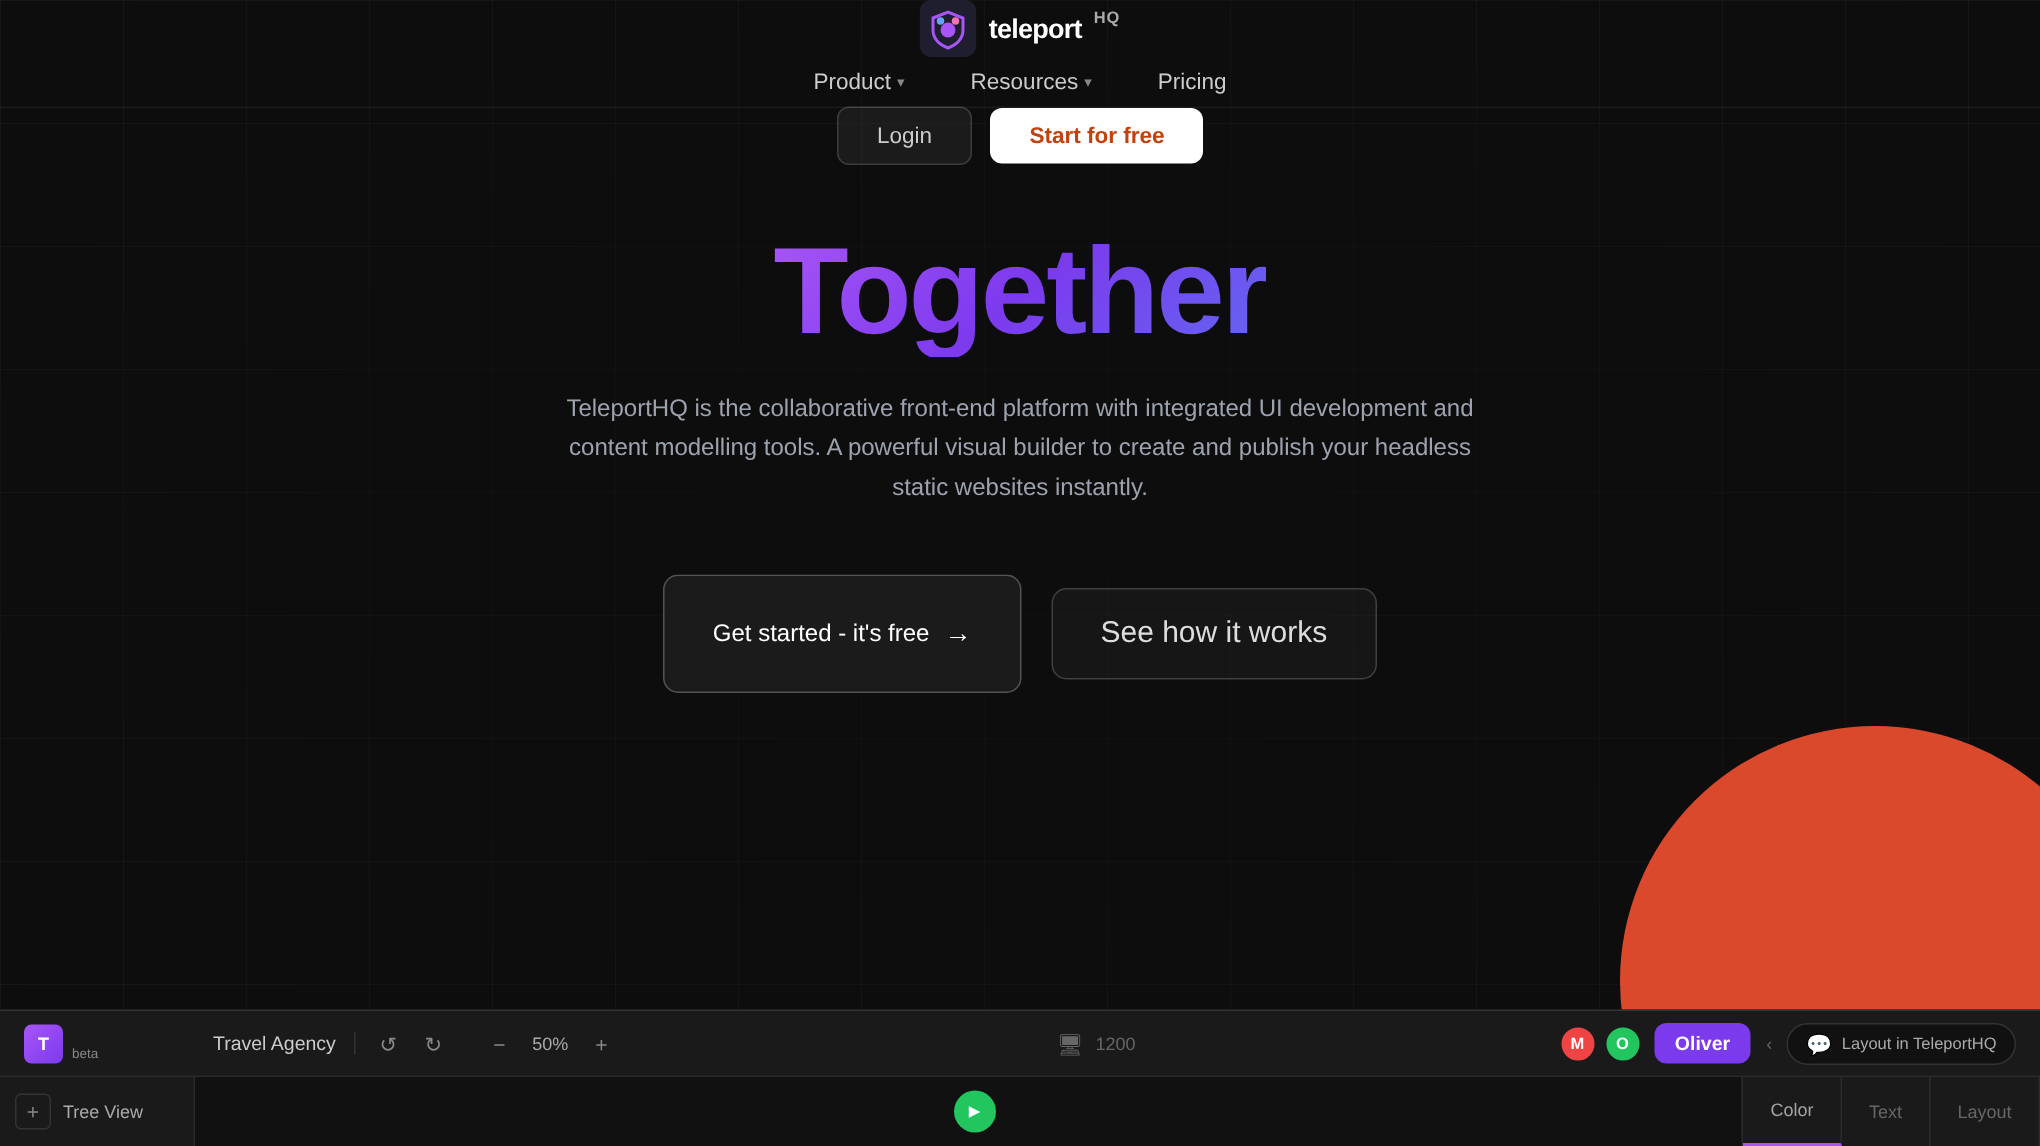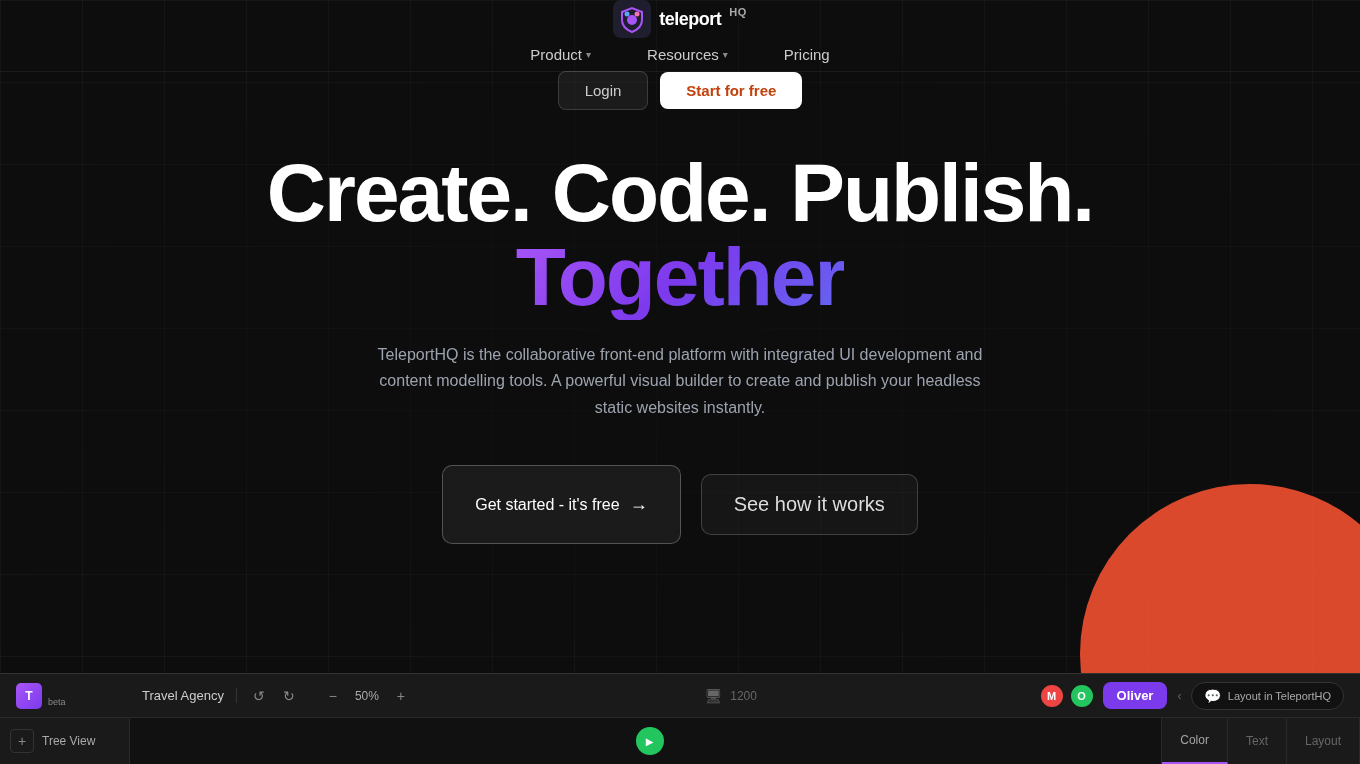--- a/index.html
+++ b/index.html
@@ -77,21 +77,21 @@
       color: #aaa;
       letter-spacing: 0.05em;
       align-self: flex-start;
       margin-top: 6px;
       text-align: right;
     }
 
     .nav-links {
       display: flex;
       align-items: center;
-      gap: 20px;
+      gap: 8px;
     }
 
     .nav-link {
       display: flex;
       align-items: center;
       gap: 4px;
       padding: 8px 18px;
       color: #ccc;
       font-size: 15px;
       text-decoration: none;
@@ -494,23 +494,20 @@
     </button>
   </div>
 
   <div class="nav-actions">
     <button class="btn-login">Login</button>
     <button class="btn-start">Start for free</button>
   </div>
 </nav>
 
 <section class="hero">
-  <h1>
-    <span class="hero-title-line1">Create. Code. Publish.</span>
-  </h1>
   <div class="hero-title-line2">Together</div>
 
   <p class="hero-subtitle">TeleportHQ is the collaborative front-end platform with integrated UI development and content modelling tools. A powerful visual builder to create and publish your headless static websites instantly.</p>
 
   <div class="hero-buttons">
     <button class="btn-primary">
       <span>Get started - it's free</span>
       <span class="arrow-right">→</span>
     </button>
     <button class="btn-secondary">

